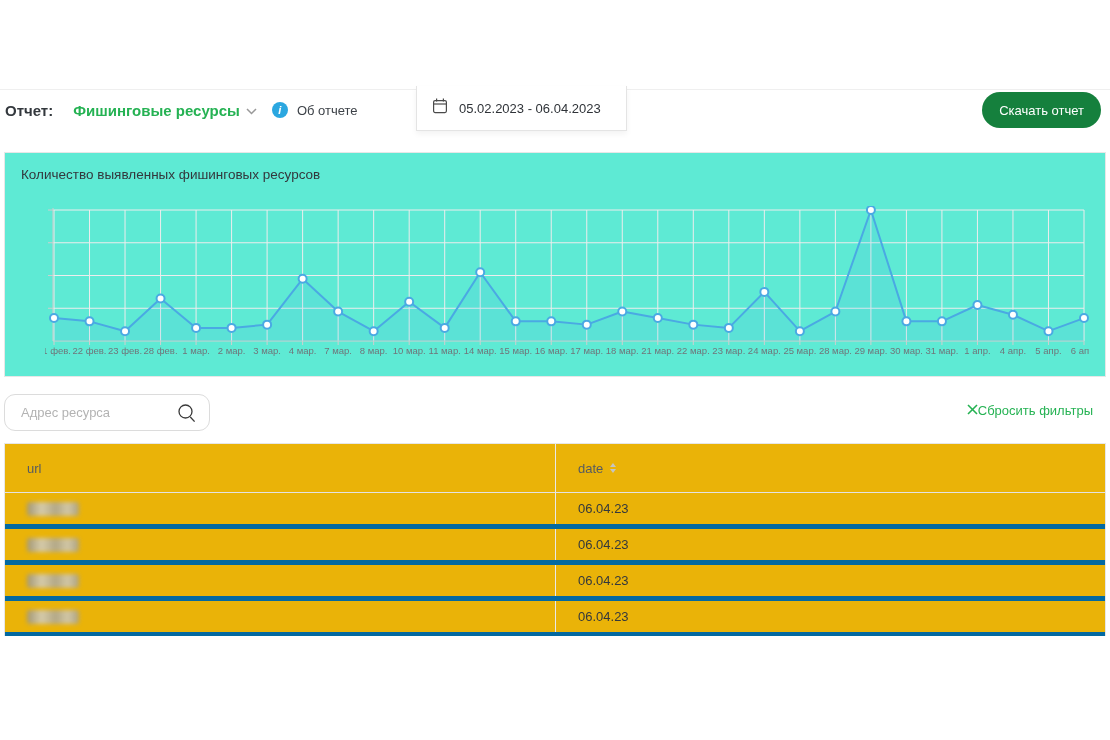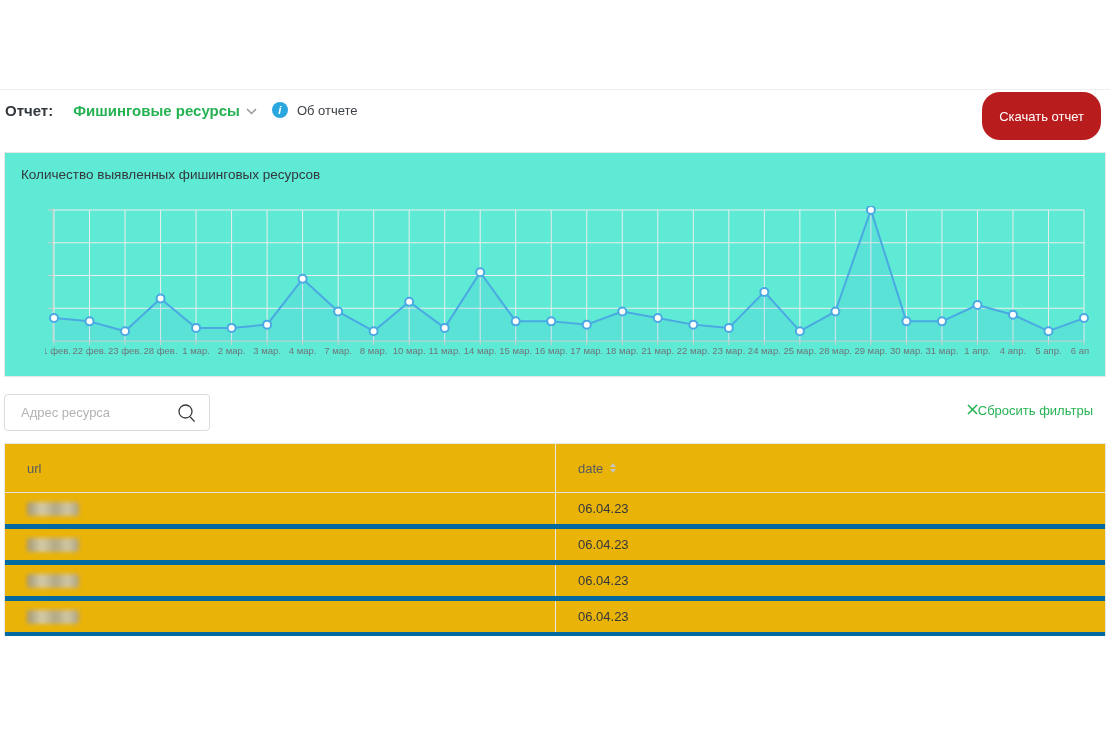--- a/index.html
+++ b/index.html
@@ -16,33 +16,33 @@
   .report-value { font-size:15px; font-weight:bold; color:#25b253; }
   .about-group { display:flex; align-items:center; gap:9px; margin-left:15px; cursor:pointer; }
   .info-icon { width:16px; height:16px; border-radius:50%; background:#2ba7e0; color:#fff;
                font-size:11px; font-weight:bold; display:flex; align-items:center; justify-content:center;
                font-style:italic; }
   .about-label { font-size:13px; color:#3d4248; }
   .datebox { position:absolute; left:416px; top:-2px; width:211px; height:45px; background:#fff;
              border:1px solid #e4e4e4; border-top:none; box-shadow:0 3px 6px rgba(0,0,0,.05);
              display:flex; align-items:center; padding-left:15px; gap:11px; z-index:2; cursor:pointer; }
   .datebox-text { font-size:13px; color:#2f3338; }
-  .download-btn { position:absolute; right:9px; top:4px; height:48px; padding:0 17px;
-                  border:none; border-radius:18px; background:#b91c1c; color:#fff;
+  .download-btn { position:absolute; right:9px; top:4px; height:36px; padding:0 17px;
+                  border:none; border-radius:18px; background:#15803d; color:#fff;
                   font-size:13px; font-family:"Liberation Sans",sans-serif; cursor:pointer; }
 
   
   .chart-card { position:absolute; left:4px; top:152px; width:1102px; height:225px;
                 background:#5eead4; border:1px solid #e7e7e7; }
   .chart-title { position:absolute; left:16px; top:14px; font-size:13.5px; color:#33383d; }
   .chart-wrap { position:absolute; left:40px; top:53px; width:1044px; height:160px; }
 
   
   .searchbox { position:absolute; left:4px; top:394px; width:206px; height:37px;
-               border:1px solid #dcdcdc; border-radius:4px; background:#fff; }
+               border:1px solid #dcdcdc; border-radius:11px; background:#fff; }
   .searchbox input { position:absolute; left:0; top:0; width:100%; height:100%; border:none; outline:none;
                      padding:0 42px 0 16px; font-size:13px; color:#333; background:transparent;
                      font-family:"Liberation Sans",sans-serif; }
   .searchbox input::placeholder { color:#b3b3b3; }
   .search-icon { position:absolute; right:11px; top:7px; cursor:pointer; }
   .reset-link { position:absolute; right:17px; top:403px; display:flex; align-items:center; 
                 color:#25b253; font-size:13px; cursor:pointer; }
 
   
   .table { position:absolute; left:4px; top:443px; width:1102px; height:193px; background:#eab308;
@@ -82,20 +82,31 @@
               <polyline points="1,1 5.5,5.5 10,1" fill="none" stroke="#999" stroke-width="1.5"></polyline>
             </svg>
         </span>
       </span>
       <span class="about-group">
         <span class="info-icon">i</span>
         <span class="about-label">Об отчете</span>
       </span>
     </div>
 
+    <div class="datebox">
+      <span>
+        <svg width="16" height="16" viewBox="0 0 16 16" fill="none" stroke="#4a4a4a" stroke-width="1.2">
+          <rect x="1.6" y="2.6" width="12.8" height="12" rx="1.5"></rect>
+          <line x1="1.6" y1="6" x2="14.4" y2="6"></line>
+          <line x1="4.6" y1="0.6" x2="4.6" y2="3.6"></line>
+          <line x1="11.4" y1="0.6" x2="11.4" y2="3.6"></line>
+        </svg>
+      </span>
+      <span class="datebox-text">05.02.2023 - 06.04.2023</span>
+    </div>
 
     <button class="download-btn">Скачать отчет</button>
   </div>
 
   <div class="chart-card">
     <div class="chart-title">Количество выявленных фишинговых ресурсов</div>
     <div class="chart-wrap">
       <svg id="chart-svg" width="1044" height="160" viewBox="0 0 1044 160">
           <line x1="9" y1="4" x2="9" y2="135" stroke="#ededed" stroke-width="1"></line>
           <line x1="9" y1="135" x2="9" y2="139" stroke="#cfcfcf" stroke-width="1"></line>

